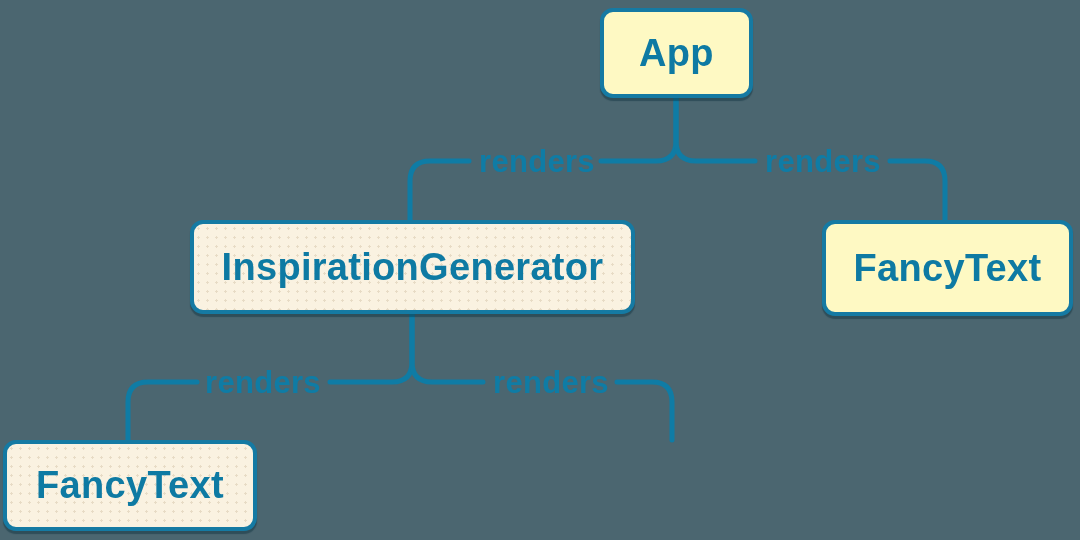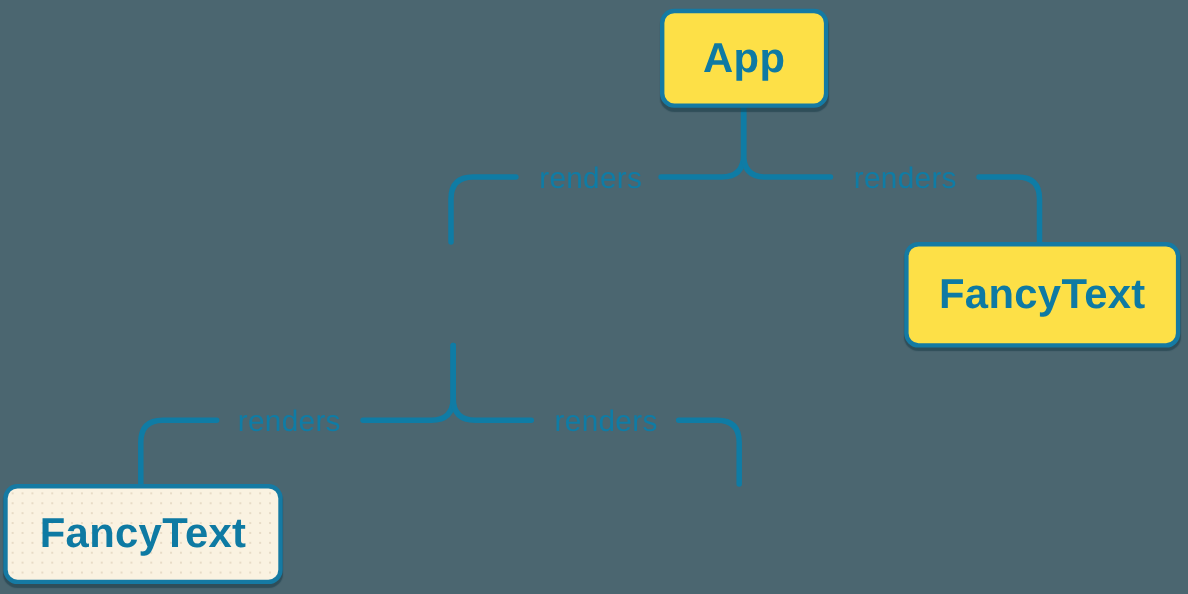--- a/index.html
+++ b/index.html
@@ -21,40 +21,40 @@
     top: 0;
     width: 1080px;
     height: 540px;
   }
   .node {
     position: absolute;
     box-sizing: border-box;
     display: flex;
     align-items: center;
     justify-content: center;
-    background: #fde047;
+    background: #fef9c3;
     border: 4px solid #157aa3;
     border-radius: 13px;
     color: #0e7aa3;
     font-size: 38px;
     font-weight: 600;
     letter-spacing: 0.3px;
     box-shadow: 0 3px 1px rgba(13, 48, 62, 0.45);
   }
   .node.highlight {
     background-color: #faf2e1;
     background-image: radial-gradient(rgba(196, 176, 148, 0.35) 1px, transparent 1.3px);
     background-size: 9px 9px;
   }
   .edge-label {
     position: absolute;
     transform: translate(-50%, -50%);
     color: #0f7ca5;
-    font-size: 27px;
-    font-weight: 400;
+    font-size: 31px;
+    font-weight: 700;
     letter-spacing: 0.3px;
     white-space: nowrap;
   }
 </style>
 </head>
 <body>
 
 <div class="stage">
 
   <svg class="connectors" viewBox="0 0 1080 540" fill="none" stroke="#0f7ca5" stroke-width="5" stroke-linecap="round">
@@ -65,20 +65,23 @@
 
     <path d="M 412 314 L 412 362 Q 412 382 392 382 L 330 382 M 197 382 L 148 382 Q 128 382 128 402 L 128 440"></path>
 
     <path d="M 412 314 L 412 362 Q 412 382 432 382 L 483 382 M 617 382 L 652 382 Q 672 382 672 402 L 672 440"></path>
   </svg>
 
   <div class="node" style="left:600px; top:8px; width:153px; height:90px;">
     <span>App</span>
   </div>
 
+  <div class="node highlight" style="left:190px; top:220px; width:445px; height:94px;">
+    <span>InspirationGenerator</span>
+  </div>
 
   <div class="node" style="left:822px; top:220px; width:251px; height:96px;">
     <span>FancyText</span>
   </div>
 
   <div class="node highlight" style="left:3px; top:440px; width:254px; height:91px;">
     <span>FancyText</span>
   </div>
 
 

